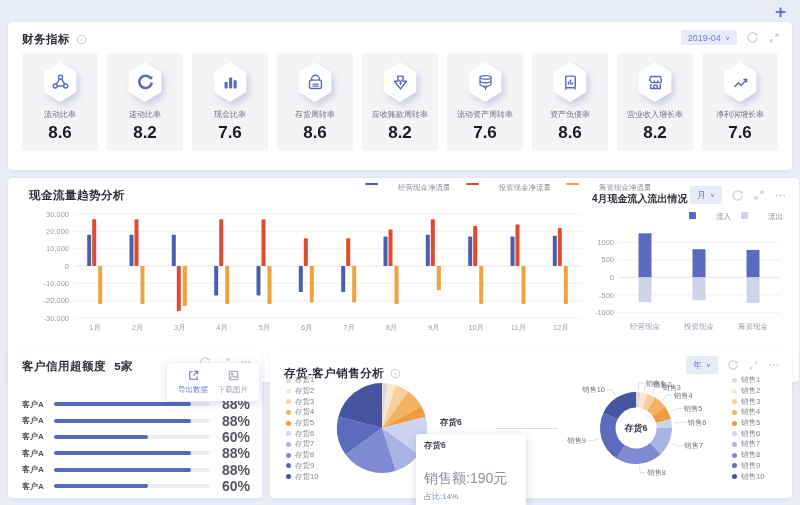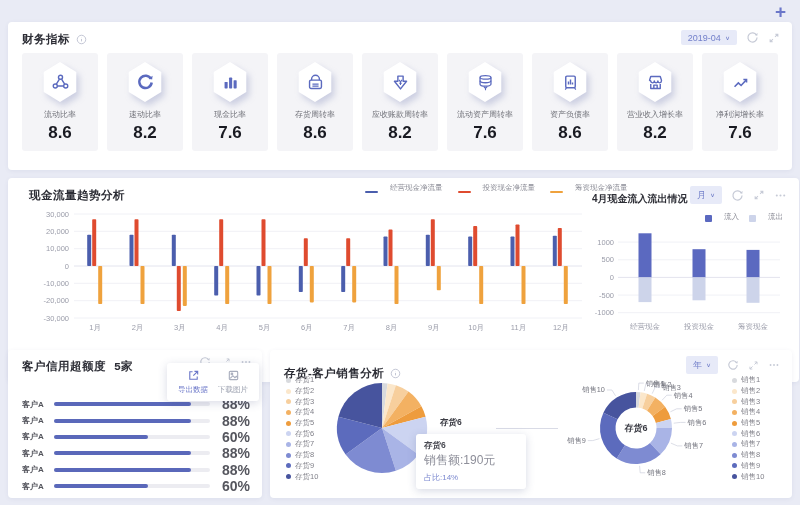--- a/index.html
+++ b/index.html
@@ -15,40 +15,40 @@
   .add-btn{position:absolute;top:2px;right:14px;color:#6b77c9;font-size:19px;font-weight:bold;cursor:pointer;line-height:1;}
   
   .cards{display:flex;gap:9px;padding:6px 14px 0;}
   .card{flex:1;background:#f4f4f7;border-radius:3px;height:98px;display:flex;flex-direction:column;align-items:center;}
   .hexw{filter:drop-shadow(3px 4px 3px rgba(110,120,175,.30));margin-top:9px;}
   .hex{width:37px;height:40px;background:#fff;clip-path:polygon(50% 0,94% 25%,94% 75%,50% 100%,6% 75%,6% 25%);display:flex;align-items:center;justify-content:center;}
   .card-label{font-size:8px;color:#6f7078;margin-top:7px;white-space:nowrap;}
   .card-value{font-size:17px;font-weight:bold;color:#191a22;margin-top:3px;}
   
   .legend{display:flex;align-items:center;gap:15px;}
-  .leg-item{display:flex;align-items:flex-end;gap:12px;font-size:7.5px;color:#8b8c96;cursor:pointer;}
+  .leg-item{display:flex;align-items:flex-start;gap:20px;font-size:7.5px;color:#8b8c96;cursor:pointer;}
   .leg-line{width:13px;height:2.4px;border-radius:1px;}
   .leg-sq{width:7px;height:7px;border-radius:1px;}
   
   .crow{display:flex;align-items:center;padding:0 14px;height:16.4px;}
   .clabel{width:32px;font-size:8px;color:#55565e;}
   .ctrack{flex:1;height:4px;background:#ececf1;border-radius:2px;margin-right:12px;position:relative;}
   .cbar{position:absolute;left:0;top:0;height:4px;border-radius:2px;background:#5a68ba;}
   .cpct{width:26px;text-align:right;font-size:14px;color:#55565e;}
   .dropdown{position:absolute;right:3px;top:13px;background:#fff;border-radius:3px;box-shadow:0 2px 10px rgba(60,70,120,.20);display:flex;padding:6px 6px;z-index:6;}
   .dd-item{width:40px;display:flex;flex-direction:column;align-items:center;gap:3px;cursor:pointer;font-size:7.5px;}
   .dd-item:first-child{color:#6a76c8;}
   .dd-item:last-child{color:#9ba0af;}
   
   .pie-legend{position:absolute;display:flex;flex-direction:column;}
   .pl-item{display:flex;align-items:center;gap:4px;height:10.7px;font-size:7.5px;color:#808089;cursor:pointer;}
   .pl-dot{width:5px;height:5px;border-radius:50%;}
   .tooltip{position:absolute;left:146px;top:84px;width:94px;background:#fff;border-radius:3px;box-shadow:0 2px 9px rgba(70,80,130,.22);padding:6px 8px;z-index:5;}
   .tt-title{font-size:8.5px;font-weight:bold;color:#4a4b53;}
-  .tt-sales{font-size:12px;color:#8e8f9a;margin-top:0;}
+  .tt-sales{font-size:14px;color:#8e8f9a;margin-top:18px;}
   .tt-ratio{font-size:8px;color:#7b88cf;margin-top:2.5px;}
   .callout{position:absolute;left:170px;top:67px;font-size:8.5px;font-weight:bold;color:#3a3b43;}
   .link-line{position:absolute;left:226px;top:78px;width:62px;height:1px;background:#d9dbe6;}
   svg{display:block;}
   .chart-mount{position:absolute;}
 </style>
 </head>
 <body>
 
 <div class="page">

